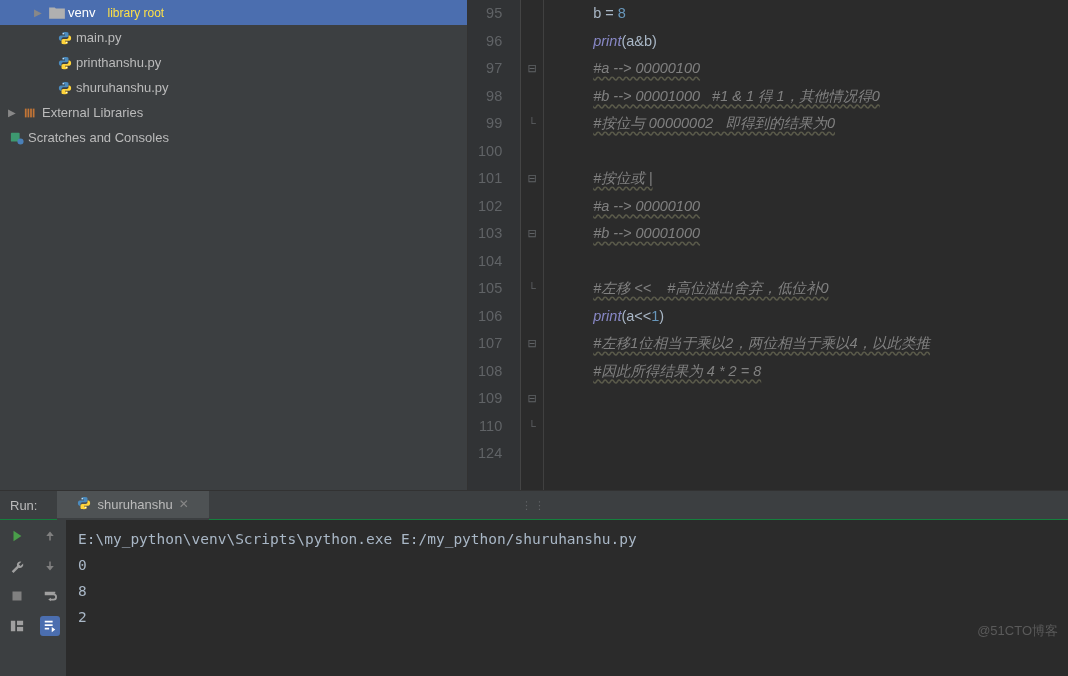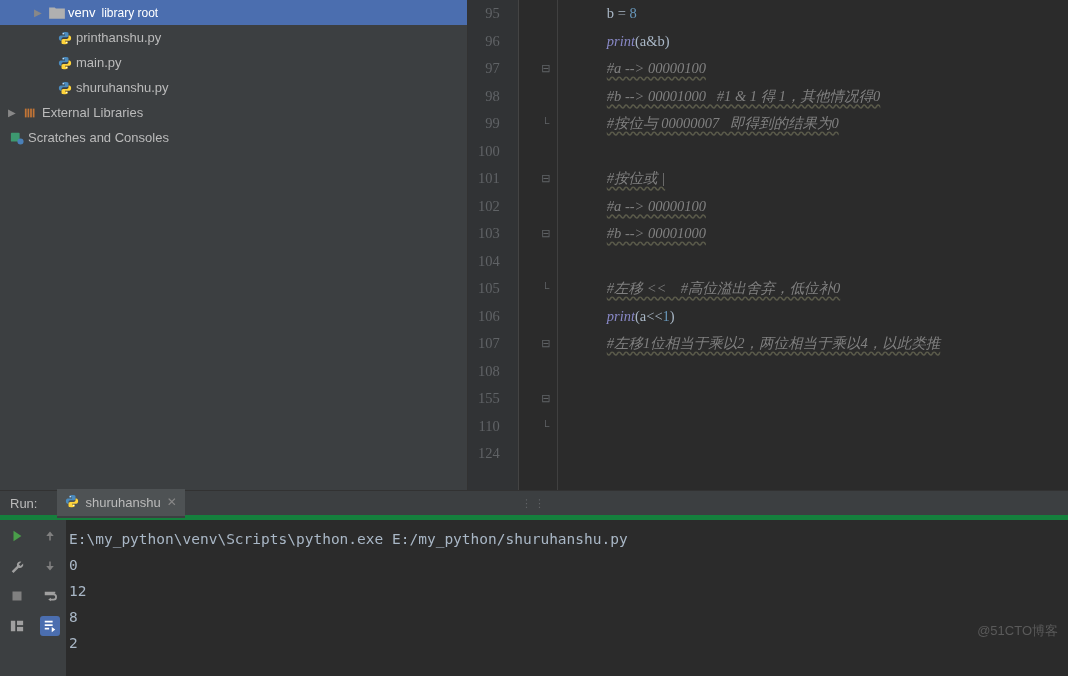--- a/index.html
+++ b/index.html
@@ -29,36 +29,35 @@
       display: flex;
       align-items: center;
       height: 25px;
       padding-left: 8px;
       cursor: pointer;
     }
     .tree-item.selected { background: #4b6eaf; color: #fff; }
     .tree-item .arrow { width: 14px; font-size: 10px; color: #888; }
     .tree-item .icon { width: 18px; display: inline-flex; align-items: center; justify-content: center; }
     .tree-item .label { margin-left: 2px; }
-    .tree-item .hint { color: #ffffff; margin-left: 6px; font-size: 12px; }
+    .tree-item .hint { color: #fde047; margin-left: 12px; font-size: 12px; }
     .indent-1 { padding-left: 34px; }
     .indent-2 { padding-left: 56px; }
     .py-icon svg { width: 14px; height: 14px; }
     .folder-icon { color: #b0b0b0; }
     .lib-icon { color: #b38a3b; }
     .scratch-icon { color: #3d9970; }
     
     .editor {
       flex: 1;
       background: #2b2b2b;
       display: flex;
-      font-family: Liberation Serif, serif;
+      font-family: Liberation Sans, sans-serif;
       font-size: 14.5px;
       overflow: hidden;
-      gap: 16px;
     }
     .gutter {
       background: #313335;
       color: #606366;
       text-align: right;
       padding: 0 18px 0 10px;
       user-select: none;
       border-right: 1px solid #444;
     }
     .gutter-line { height: 27.5px; line-height: 27.5px; }
@@ -79,29 +78,29 @@
       border-top: 1px solid #323232;
       display: flex;
       flex-direction: column;
     }
     .run-header {
       height: 29px;
       background: #3c3f41;
       display: flex;
       align-items: center;
       padding-left: 10px;
-      border-bottom: 5px solid #15803d;
+      border-bottom: 1px solid #15803d;
       position: relative;
     }
     .run-label { color: #bbbbbb; margin-right: 20px; }
     .run-tab {
       display: flex;
       align-items: center;
       height: 29px;
-      padding: 0 8px;
+      padding: 0 20px;
       background: #4e5254;
       border-bottom: 2px solid #3c3f41;
       gap: 6px;
     }
     .run-tab .close { color: #888; font-size: 12px; cursor: pointer; }
     .split-grip {
       position: absolute;
       left: 50%;
       top: 50%;
       transform: translate(-50%, -50%);
@@ -133,21 +132,21 @@
     }
     .tb-btn { width: 20px; height: 20px; display: flex; align-items: center; justify-content: center; cursor: pointer; color: #a0a0a0; }
     .tb-btn.play { color: #4a9e4a; }
     .tb-btn.selected { background: #4b6eaf; border-radius: 3px; color: #fff; }
     .console {
       flex: 1;
       background: #2b2b2b;
       color: #a9b7c6;
       font-family: Consolas, monospace;
       font-size: 14.5px;
-      padding: 6px 0 0 3px;
+      padding: 6px 0 0 12px;
     }
     .console-line { height: 26px; line-height: 26px; }
     .watermark {
       position: absolute;
       right: 10px;
       bottom: 36px;
       color: #5a5a5a;
       font-size: 13px;
     }
   </style>
@@ -169,32 +168,32 @@
     <div id="file-list">
         <div class="tree-item indent-2">
           <span class="icon py-icon">
             <svg viewBox="0 0 16 16">
               <path fill="#4b8bbe" d="M8 1c-3 0-3 1-3 2v1h3v1H3c-1 0-2 1-2 3s1 3 2 3h1V9c0-1 1-2 2-2h4c1 0 2-1 2-2V3c0-1 0-2-4-2z"></path>
               <circle cx="6" cy="3" r="0.7" fill="#fff"></circle>
               <path fill="#ffd43b" d="M8 15c3 0 3-1 3-2v-1H8v-1h5c1 0 2-1 2-3s-1-3-2-3h-1v2c0 1-1 2-2 2H6c-1 0-2 1-2 2v2c0 1 0 2 4 2z"></path>
               <circle cx="10" cy="13" r="0.7" fill="#fff"></circle>
             </svg>
           </span>
-          <span class="label">printhanshu.py</span>
+          <span class="label">main.py</span>
         </div>
         <div class="tree-item indent-2">
           <span class="icon py-icon">
             <svg viewBox="0 0 16 16">
               <path fill="#4b8bbe" d="M8 1c-3 0-3 1-3 2v1h3v1H3c-1 0-2 1-2 3s1 3 2 3h1V9c0-1 1-2 2-2h4c1 0 2-1 2-2V3c0-1 0-2-4-2z"></path>
               <circle cx="6" cy="3" r="0.7" fill="#fff"></circle>
               <path fill="#ffd43b" d="M8 15c3 0 3-1 3-2v-1H8v-1h5c1 0 2-1 2-3s-1-3-2-3h-1v2c0 1-1 2-2 2H6c-1 0-2 1-2 2v2c0 1 0 2 4 2z"></path>
               <circle cx="10" cy="13" r="0.7" fill="#fff"></circle>
             </svg>
           </span>
-          <span class="label">main.py</span>
+          <span class="label">printhanshu.py</span>
         </div>
         <div class="tree-item indent-2">
           <span class="icon py-icon">
             <svg viewBox="0 0 16 16">
               <path fill="#4b8bbe" d="M8 1c-3 0-3 1-3 2v1h3v1H3c-1 0-2 1-2 3s1 3 2 3h1V9c0-1 1-2 2-2h4c1 0 2-1 2-2V3c0-1 0-2-4-2z"></path>
               <circle cx="6" cy="3" r="0.7" fill="#fff"></circle>
               <path fill="#ffd43b" d="M8 15c3 0 3-1 3-2v-1H8v-1h5c1 0 2-1 2-3s-1-3-2-3h-1v2c0 1-1 2-2 2H6c-1 0-2 1-2 2v2c0 1 0 2 4 2z"></path>
               <circle cx="10" cy="13" r="0.7" fill="#fff"></circle>
             </svg>
           </span>
@@ -233,21 +232,21 @@
         <div class="gutter-line">99</div>
         <div class="gutter-line">100</div>
         <div class="gutter-line">101</div>
         <div class="gutter-line">102</div>
         <div class="gutter-line">103</div>
         <div class="gutter-line">104</div>
         <div class="gutter-line">105</div>
         <div class="gutter-line">106</div>
         <div class="gutter-line">107</div>
         <div class="gutter-line">108</div>
-        <div class="gutter-line">155</div>
+        <div class="gutter-line">109</div>
         <div class="gutter-line">110</div>
         <div class="gutter-line">124</div>
       </div>
     <div class="code-area">
       <div class="sep-line"></div>
       <div class="fold-col" id="fold-col">
           <div class="fold-mark"></div>
           <div class="fold-mark"></div>
           <div class="fold-mark">⊟</div>
           <div class="fold-mark"></div>
@@ -263,29 +262,30 @@
           <div class="fold-mark"></div>
           <div class="fold-mark">⊟</div>
           <div class="fold-mark">└</div>
           <div class="fold-mark"></div>
         </div>
       <div id="code-lines">
           <div class="code-line"><span class="tok-var">b </span><span class="tok-op">= </span><span class="tok-num">8</span></div>
           <div class="code-line"><span class="tok-builtin">print</span><span class="tok-op">(</span><span class="tok-var">a</span><span class="tok-op">&amp;</span><span class="tok-var">b</span><span class="tok-op">)</span></div>
           <div class="code-line"><span class="tok-comment">#a --&gt; 00000100</span></div>
           <div class="code-line"><span class="tok-comment">#b --&gt; 00001000   #1 &amp; 1 得 1，其他情况得0</span></div>
-          <div class="code-line"><span class="tok-comment">#按位与 00000007   即得到的结果为0</span></div>
+          <div class="code-line"><span class="tok-comment">#按位与 00000002   即得到的结果为0</span></div>
           <div class="code-line"></div>
           <div class="code-line"><span class="tok-comment">#按位或 |</span></div>
           <div class="code-line"><span class="tok-comment">#a --&gt; 00000100</span></div>
           <div class="code-line"><span class="tok-comment">#b --&gt; 00001000</span></div>
           <div class="code-line"></div>
           <div class="code-line"><span class="tok-comment">#左移 &lt;&lt;    #高位溢出舍弃，低位补0</span></div>
           <div class="code-line"><span class="tok-builtin">print</span><span class="tok-op">(</span><span class="tok-var">a</span><span class="tok-op">&lt;&lt;</span><span class="tok-num">1</span><span class="tok-op">)</span></div>
           <div class="code-line"><span class="tok-comment">#左移1位相当于乘以2，两位相当于乘以4，以此类推</span></div>
+          <div class="code-line"><span class="tok-comment">#因此所得结果为 4 * 2 = 8</span></div>
           <div class="code-line"></div>
         </div>
     </div>
   </div>
 </div>
 
 <div class="bottom-panel">
   <div class="run-header">
     <span class="run-label">Run:</span>
     <div class="run-tab">
@@ -345,20 +345,19 @@
       </div>
       <div class="tb-btn selected">
         <svg viewBox="0 0 16 16" width="14" height="14" fill="#fff">
             <path d="M2 2h9v2H2zM2 6h9v2H2zM2 10h5v2H2zM10 9l4 3-4 3z"></path>
           </svg>
       </div>
     </div>
     <div class="console" id="console">
         <div class="console-line">E:\my_python\venv\Scripts\python.exe E:/my_python/shuruhanshu.py</div>
         <div class="console-line">0</div>
-        <div class="console-line">12</div>
         <div class="console-line">8</div>
         <div class="console-line">2</div>
       </div>
   </div>
 </div>
 
 <div class="watermark">@51CTO博客</div>
 
 </body></html>

